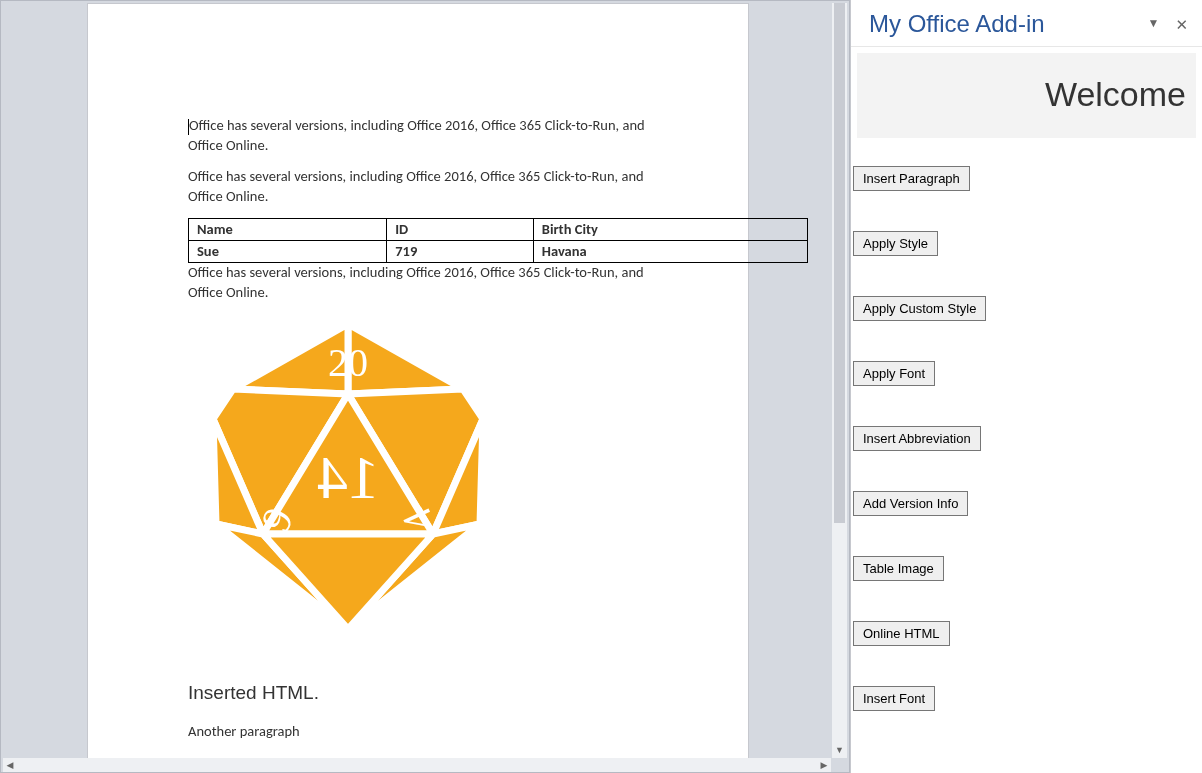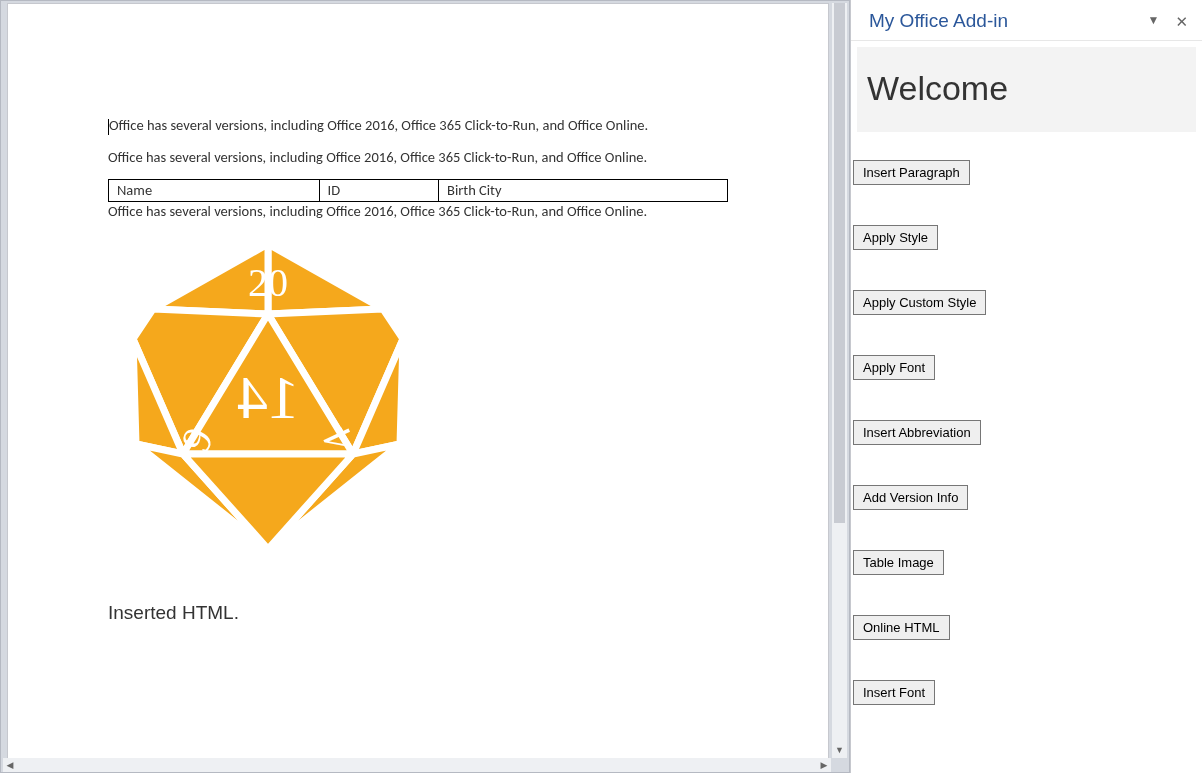--- a/index.html
+++ b/index.html
@@ -26,21 +26,21 @@
       top: 2px;
       left: 4px;
       right: 18px;
       bottom: 14px;
       background: #d5d9e0;
       overflow: hidden;
     }
     .document-page {
       background: #ffffff;
       margin: 0 auto;
-      width: 822px;
+      width: 662px;
       height: 756px;
       padding: 112px 80px 20px 100px;
       font-family: Calibri, sans-serif;
       font-size: 14.5px;
       color: #333;
       border: 1px solid #c6c8ce;
       position: relative;
     }
     .para {
       margin-bottom: 12px;
@@ -59,20 +59,21 @@
       border-collapse: collapse;
       width: 620px;
       margin-top: 4px;
       margin-bottom: 0;
       font-size: 14.5px;
     }
     table.doc-table td {
       border: 1px solid #000;
       padding: 1px 8px;
       line-height: 1.3;
+      font-weight: bold;
     }
     .inserted-html-heading {
       font-family: Verdana, sans-serif;
       font-size: 19px;
       margin-top: 34px;
       margin-bottom: 18px;
     }
     .another-para {
       font-size: 14.5px;
     }
@@ -138,21 +139,21 @@
       flex-direction: column;
     }
     .taskpane-header {
       display: flex;
       align-items: center;
       padding: 10px 14px 8px 18px;
       border-bottom: 1px solid #e7e7e7;
     }
     .taskpane-title {
       font-family: 'Segoe UI Light', 'Segoe UI', sans-serif;
-      font-size: 19px;
+      font-size: 24px;
       color: #2b579a;
       font-weight: 400;
       flex: 1;
     }
     .taskpane-controls {
       display: flex;
       gap: 16px;
       color: #666;
     }
     .taskpane-controls span {
@@ -160,21 +161,21 @@
       font-size: 12px;
       line-height: 1;
     }
     .taskpane-body {
       flex: 1;
       padding: 2px;
       overflow-y: auto;
     }
     .welcome-banner {
       background: #f3f3f3;
-      text-align: left;
+      text-align: right;
       padding: 22px 10px 24px 10px;
       margin: 4px 4px 8px 4px;
     }
     .welcome-banner h1 {
       font-family: 'Segoe UI Light', 'Segoe UI', sans-serif;
       font-weight: 300;
       font-size: 34px;
       color: #333;
     }
     .button-stack {
@@ -203,20 +204,25 @@
 
       <div class="para cursor-para">Office has several versions, including Office 2016, Office 365 Click-to-Run, and Office Online.</div>
       <div class="para">Office has several versions, including Office 2016, Office 365 Click-to-Run, and Office Online.</div>
 
       <table class="doc-table">
         <tbody>
           <tr>
             <td>Name</td>
             <td>ID</td>
             <td>Birth City</td>
+          </tr>
+          <tr>
+            <td>Sue</td>
+            <td>719</td>
+            <td>Havana</td>
           </tr>
         </tbody>
       </table>
 
       <div class="para" style="margin-top:0">Office has several versions, including Office 2016, Office 365 Click-to-Run, and Office Online.</div>
 
       <div class="dice-wrap">
         <svg width="320" height="330" viewBox="0 0 320 330">
           <g fill="#f5a81c" stroke="#ffffff" stroke-width="7" stroke-linejoin="round">
             <polygon points="160,10 275,75 160,80"></polygon>
@@ -233,20 +239,21 @@
           <text x="160" y="62" font-family="Segoe UI" font-size="40" fill="#ffffff" text-anchor="middle" font-weight="400">20</text>
           <g transform="translate(160,170) scale(-1,1)">
             <text x="0" y="0" font-family="Segoe UI" font-size="62" fill="#ffffff" text-anchor="middle" dominant-baseline="middle" font-weight="400">14</text>
           </g>
           <text x="77" y="200" font-family="Segoe UI" font-size="42" fill="#ffffff" text-anchor="middle" transform="rotate(115 77 200)">6</text>
           <text x="243" y="200" font-family="Segoe UI" font-size="42" fill="#ffffff" text-anchor="middle" transform="rotate(-115 243 200)">4</text>
         </svg>
       </div>
 
       <div class="inserted-html-heading">Inserted HTML.</div>
+      <div class="another-para">Another paragraph</div>
 
     </div>
   </div>
 
   <div class="vscroll">
     <div class="vscroll-thumb"></div>
     <div class="vscroll-down">▼</div>
   </div>
   <div class="hscroll">
     <div class="hscroll-left">◀</div>

